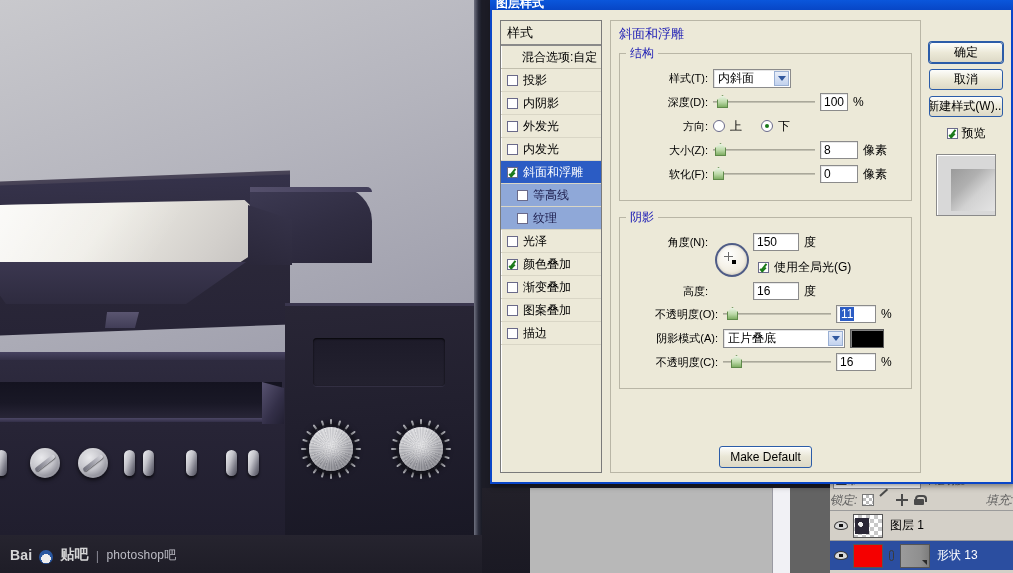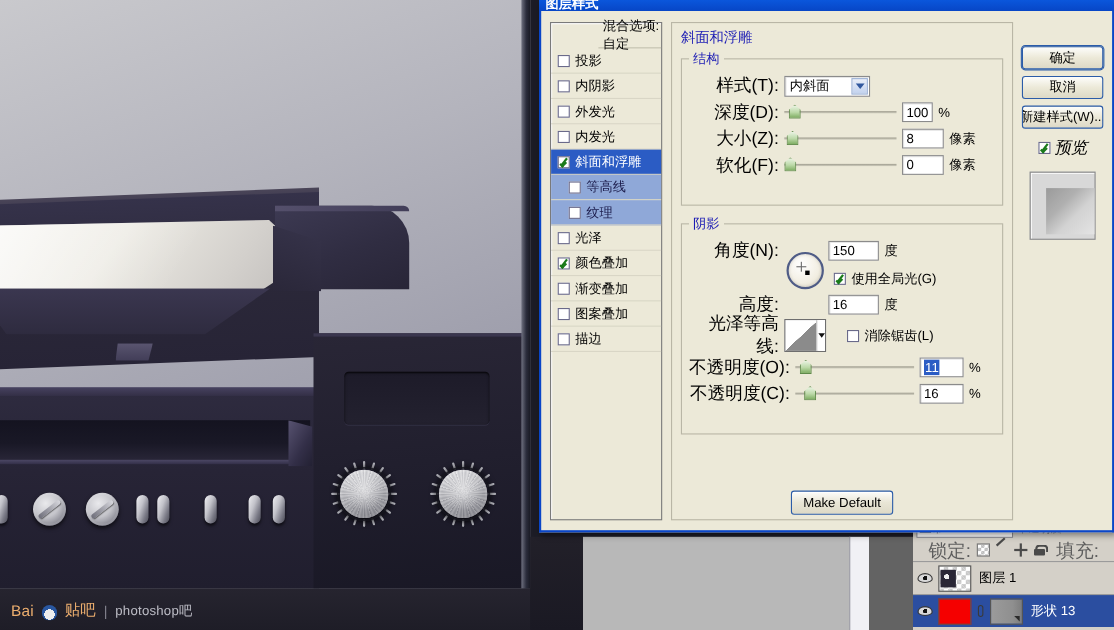--- a/index.html
+++ b/index.html
@@ -113,36 +113,36 @@
   .doc-gray{position:absolute;left:530px;top:488px;width:242px;height:85px;background:#b8b8b8;}
   .doc-dark{position:absolute;left:482px;top:488px;width:48px;height:85px;
        background:linear-gradient(180deg,#222029 0%,#1a1923 100%);}
   .doc-gray2{position:absolute;left:790px;top:488px;width:40px;height:85px;background:#636363;}
   .scroll-track{position:absolute;left:772px;top:488px;width:18px;height:85px;background:#f1f1f5;
        border-left:1px solid #9a9aa2;}
 
   
   .watermark{position:absolute;left:10px;top:546px;display:flex;align-items:center;gap:7px;
        color:#e8e8ee;font-size:13px;letter-spacing:.2px;opacity:.92;}
-  .wm-logo{font-weight:normal;font-size:14px;color:#fdba74;}
+  .wm-logo{font-weight:bold;font-size:14px;color:#e5e5e5;}
   .wm-paw{display:inline-block;width:14px;height:14px;border-radius:50%;
        background:radial-gradient(circle at 50% 62%,#fff 0 42%,transparent 43%),#2a5caa;position:relative;top:2px;}
   .wm-sep{color:#8a8a96;}
   .wm-sub{color:#c9c9d2;font-size:12px;}
 
   
   .layers-panel{position:absolute;left:830px;top:470px;width:183px;height:103px;
        background:#d4d0c8;border-top:1px solid #f4f2ee;font-size:11px;color:#000;overflow:hidden;}
   .lp-row{display:flex;align-items:center;height:19px;padding:0 3px;gap:4px;}
   .lp-mode{display:flex;align-items:center;border:1px solid #8e8e94;background:#fff;
        height:16px;width:88px;padding:0 2px;font-size:11px;justify-content:space-between;}
   .lp-mode .caret{width:0;height:0;border-left:4px solid transparent;border-right:4px solid transparent;
        border-top:5px solid #3c5ea8;}
   .lp-opacity{font-size:10px;color:#3a3a3a;white-space:nowrap;}
-  .lp-lockrow{display:flex;align-items:center;height:20px;padding:0 14px;gap:5px;color:#5d5d5d;font-size:17px;}
+  .lp-lockrow{display:flex;align-items:center;height:20px;padding:0 0;gap:5px;color:#5d5d5d;font-size:12px;font-style:italic;}
   .lk{width:12px;height:12px;display:inline-block;}
   .lk-trans{background:
       linear-gradient(45deg,#bbb 25%,transparent 25%,transparent 75%,#bbb 75%),
       linear-gradient(45deg,#bbb 25%,#fff 25%,#fff 75%,#bbb 75%);
       background-size:6px 6px;background-position:0 0,3px 3px;border:1px solid #777;}
   .lk-brush{position:relative;}
   .lk-brush::after{content:"";position:absolute;left:1px;top:1px;width:10px;height:2px;
       background:#4a4a4a;transform:rotate(-42deg);transform-origin:left;}
   .lk-move{position:relative;}
   .lk-move::before{content:"";position:absolute;left:5px;top:0;width:2px;height:12px;background:#4a4a4a;}
@@ -181,42 +181,42 @@
        color:#fff;font-size:12px;font-weight:bold;padding-left:6px;overflow:hidden;line-height:10px;}
 
   .dlg-body{position:absolute;left:0;top:12px;right:0;bottom:0;padding:8px;display:flex;gap:8px;}
 
   
   .styles-col{width:102px;flex:0 0 102px;}
   .styles-list{border:1px solid #7a7a7a;background:#ece9d8;height:453px;
        box-shadow:inset 1px 1px 0 #fff;}
   .sl-header{height:25px;display:flex;align-items:center;padding-left:6px;font-size:13px;
        border-bottom:2px solid #8a8a8a;background:#ece9d8;}
-  .sl-blend{height:23px;display:flex;align-items:center;padding-left:4px;font-size:12px;
-       border-bottom:1px solid #c2bfae;margin-left:43px;}
+  .sl-blend{height:23px;display:flex;align-items:center;padding-left:21px;font-size:12px;
+       border-bottom:1px solid #c2bfae;}
   .sl-item{height:23px;display:flex;align-items:center;padding-left:6px;gap:5px;font-size:12px;
        border-bottom:1px solid #d9d6c6;}
   .sl-item.sub{padding-left:16px;}
   .sl-item.active{background:#2b5cc4;color:#fff;}
   .sl-item.subactive{background:#8fa8d8;color:#1b1b4a;}
   .cbx{width:11px;height:11px;border:1px solid #6a6a8a;background:#fff;flex:0 0 11px;position:relative;}
   .cbx.on::after{content:"";position:absolute;left:1px;top:4px;width:4px;height:2px;
        border-left:2px solid #1a7a1a;border-bottom:2px solid #1a7a1a;transform:rotate(-45deg);}
   .cbx.on::before{content:"";position:absolute;left:4px;top:0px;width:2px;height:8px;
        background:#1a7a1a;transform:rotate(38deg);}
 
   
   .settings-col{flex:1;display:flex;flex-direction:column;}
   .sec-title{color:#1b1bb4;font-size:13px;padding-bottom:2px;}
-  fieldset.grp{border:1px solid #b9b6a6;margin:0 0 8px 0;padding:4px 6px 24px 6px;position:relative;}
+  fieldset.grp{border:1px solid #b9b6a6;margin:0 0 8px 0;padding:4px 6px 14px 6px;position:relative;}
   fieldset.grp > legend{color:#1b1bb4;font-size:12px;padding:0 4px;}
   .settings-box{border:1px solid #b9b6a6;background:#ece9d8;padding:4px 8px 8px 8px;height:453px;position:relative;}
 
   .row{display:flex;align-items:center;height:24px;gap:5px;}
-  .lbl{width:82px;text-align:right;font-size:16px;flex:0 0 82px;}
+  .lbl{width:82px;text-align:right;font-size:11px;flex:0 0 82px;}
   .lbl.wide{width:92px;flex:0 0 92px;}
   .sel{height:19px;border:1px solid #8b8b8b;background:#fff;display:flex;align-items:center;
        padding-left:4px;font-size:12px;position:relative;box-shadow:inset 1px 1px 0 #e6e6e6;}
   .sel .arw{position:absolute;right:1px;top:1px;width:15px;height:15px;
        background:linear-gradient(180deg,#e9eef8 0%,#c2d2ee 100%);border:1px solid #9ab0d4;
        display:flex;align-items:center;justify-content:center;}
   .sel .arw i{width:0;height:0;border-left:4px solid transparent;border-right:4px solid transparent;
        border-top:5px solid #31589e;}
   .num{height:18px;border:1px solid #8b8b8b;background:#fff;font-size:12px;
        display:flex;align-items:center;padding-left:3px;box-shadow:inset 1px 1px 0 #e8e8e8;}
@@ -259,21 +259,21 @@
   .btnrow{position:absolute;left:0;right:0;bottom:4px;display:flex;justify-content:center;gap:12px;}
   .btn{border:1px solid #2b5ca8;background:linear-gradient(180deg,#fdfdfb 0%,#e9e6d6 48%,#ddd9c6 100%);
        border-radius:3px;padding:3px 10px;font-size:12px;box-shadow:0 1px 0 #fff inset;}
 
   
   .right-col{width:74px;flex:0 0 74px;display:flex;flex-direction:column;gap:6px;padding-top:22px;}
   .rbtn{border:1px solid #2b5ca8;background:linear-gradient(180deg,#fdfdfb 0%,#ece9d8 50%,#ddd9c6 100%);
        border-radius:3px;height:21px;display:flex;align-items:center;justify-content:center;font-size:12px;
        white-space:nowrap;overflow:hidden;}
   .rbtn.default{box-shadow:0 0 0 1px #2b5ca8;}
-  .prevrow{display:flex;align-items:center;gap:4px;justify-content:center;font-size:15px;margin-top:2px;font-style:italic;}
+  .prevrow{display:flex;align-items:center;gap:4px;justify-content:center;font-size:12px;margin-top:2px;}
   .prev-thumb{margin:6px auto 0 auto;width:60px;height:62px;border:1px solid #8a8a8a;
        background:#d8d8d8;position:relative;box-shadow:inset 1px 1px 0 #fff;}
   .prev-thumb .inner{position:absolute;left:14px;top:14px;width:44px;height:42px;
        background:linear-gradient(135deg,#9a9a9a 0%,#b0b0b0 35%,#d2d2d2 60%,#e4e4e4 100%);}
 </style>
 </head>
 <body>
 
 <div id="ps-canvas-area">
   <div class="app-bg"></div>
@@ -423,20 +423,23 @@
 
 <div id="layer-style-dialog">
   <div class="title-bar">
     <span>图层样式</span>
   </div>
 
   <div class="dlg-body">
 
     <div class="styles-col">
       <div class="styles-list">
+        <div class="sl-header">
+          <span>样式</span>
+        </div>
         <div class="sl-blend">
           <span>混合选项:自定</span>
         </div>
 
         <div class="sl-item">
           <span class="cbx"></span>
           <span>投影</span>
         </div>
         <div class="sl-item">
           <span class="cbx"></span>
@@ -508,20 +511,27 @@
             <div class="slider" style="max-width:102px">
               <div class="track"></div>
               <div class="knobtri" style="left:4px"></div>
             </div>
             <div class="num" style="width:28px">
               <span>100</span>
             </div>
             <span class="unit">%</span>
           </div>
 
+          <div class="row">
+            <span class="lbl">方向:</span>
+            <span class="radio"></span>
+            <span>上</span>
+            <span class="radio on" style="margin-left:14px"></span>
+            <span>下</span>
+          </div>
 
           <div class="row">
             <span class="lbl">大小(Z):</span>
             <div class="slider" style="max-width:102px">
               <div class="track"></div>
               <div class="knobtri" style="left:2px"></div>
             </div>
             <div class="num" style="width:38px">
               <span>8</span>
             </div>
@@ -563,45 +573,44 @@
           </div>
 
           <div class="row" style="height:22px">
             <span class="lbl">高度:</span>
             <div class="num" style="width:46px;margin-left:40px">
               <span>16</span>
             </div>
             <span class="unit">度</span>
           </div>
 
-          <div class="row" style="height:34px">
-            <span class="lbl">光泽等高线:</span>
-            <div class="contour-box">
-              <span class="curve"></span>
-              <span class="arw">
-                  <i></i>
-                </span>
-            </div>
-            <span class="cbx" style="margin-left:14px"></span>
-            <span>消除锯齿(L)</span>
-          </div>
 
 
           <div class="row">
             <span class="lbl wide">不透明度(O):</span>
             <div class="slider" style="max-width:108px">
               <div class="track"></div>
               <div class="knobtri" style="left:4px"></div>
             </div>
             <div class="num sel-text" style="width:40px">
               <span>11</span>
             </div>
             <span class="unit">%</span>
           </div>
 
+          <div class="row">
+            <span class="lbl wide">阴影模式(A):</span>
+            <div class="sel" style="width:122px">
+              <span>正片叠底</span>
+              <span class="arw">
+                  <i></i>
+                </span>
+            </div>
+            <span class="swatch" id="sh-swatch" style="background: rgb(0, 0, 0);"></span>
+          </div>
 
           <div class="row">
             <span class="lbl wide">不透明度(C):</span>
             <div class="slider" style="max-width:108px">
               <div class="track"></div>
               <div class="knobtri" style="left:8px"></div>
             </div>
             <div class="num" style="width:40px">
               <span>16</span>
             </div>

